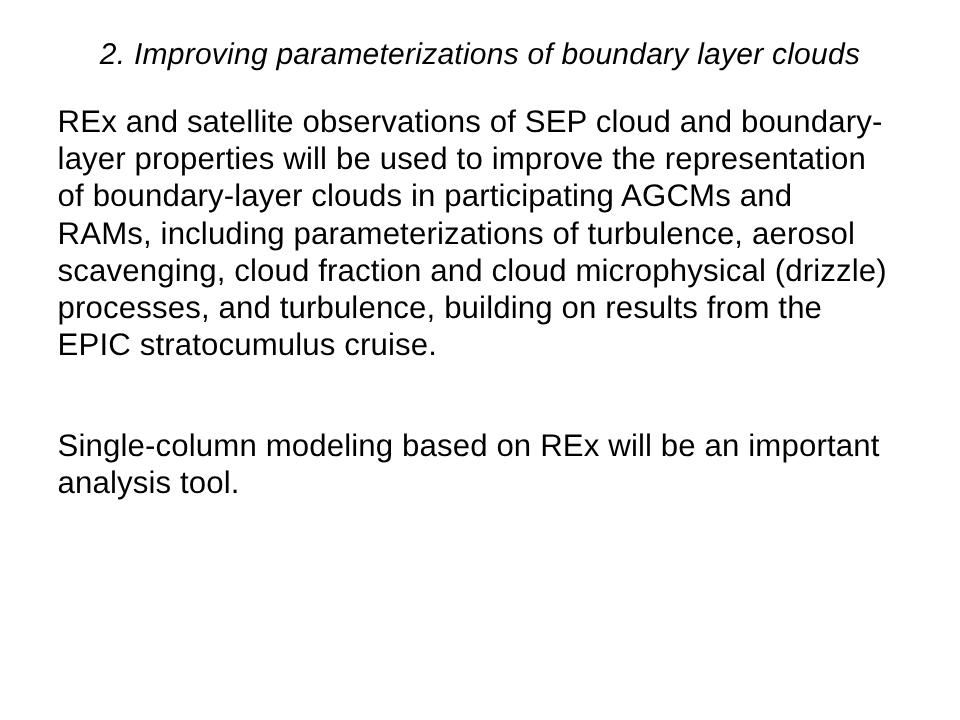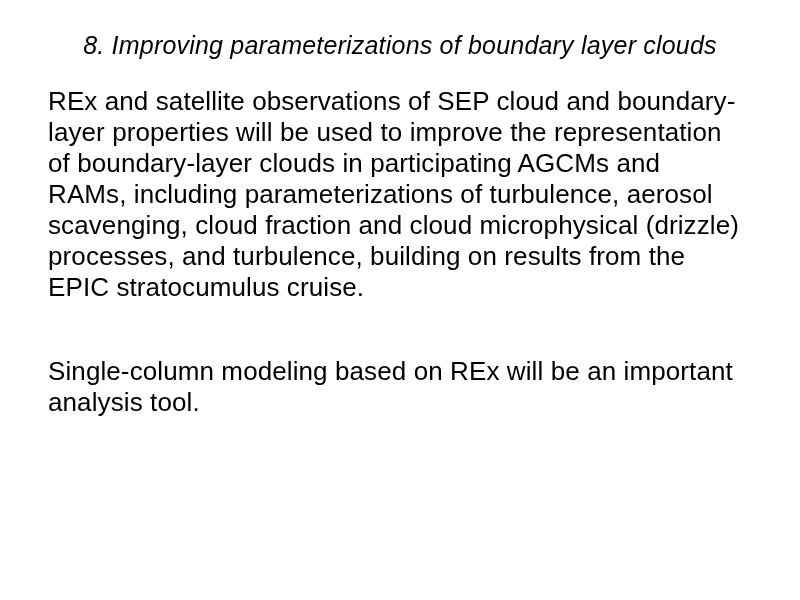--- a/index.html
+++ b/index.html
@@ -40,21 +40,21 @@
     top: 86px;
   }
   .body-paragraph.p2 {
     top: 356px;
   }
 </style>
 </head>
 <body>
 
 <div class="slide">
-  <div class="slide-title">8. Improving parameterizations of boundary layer clouds</div>
+  <div class="slide-title">2. Improving parameterizations of boundary layer clouds</div>
   <div class="body-paragraph p1">REx and satellite observations of SEP cloud and boundary-
 layer properties will be used to improve the representation
 of boundary-layer clouds in participating AGCMs and
 RAMs, including parameterizations of turbulence, aerosol
 scavenging, cloud fraction and cloud microphysical (drizzle)
 processes, and turbulence, building on results from the
 EPIC stratocumulus cruise.</div>
   <div class="body-paragraph p2">Single-column modeling based on REx will be an important
 analysis tool.</div>
 </div>

